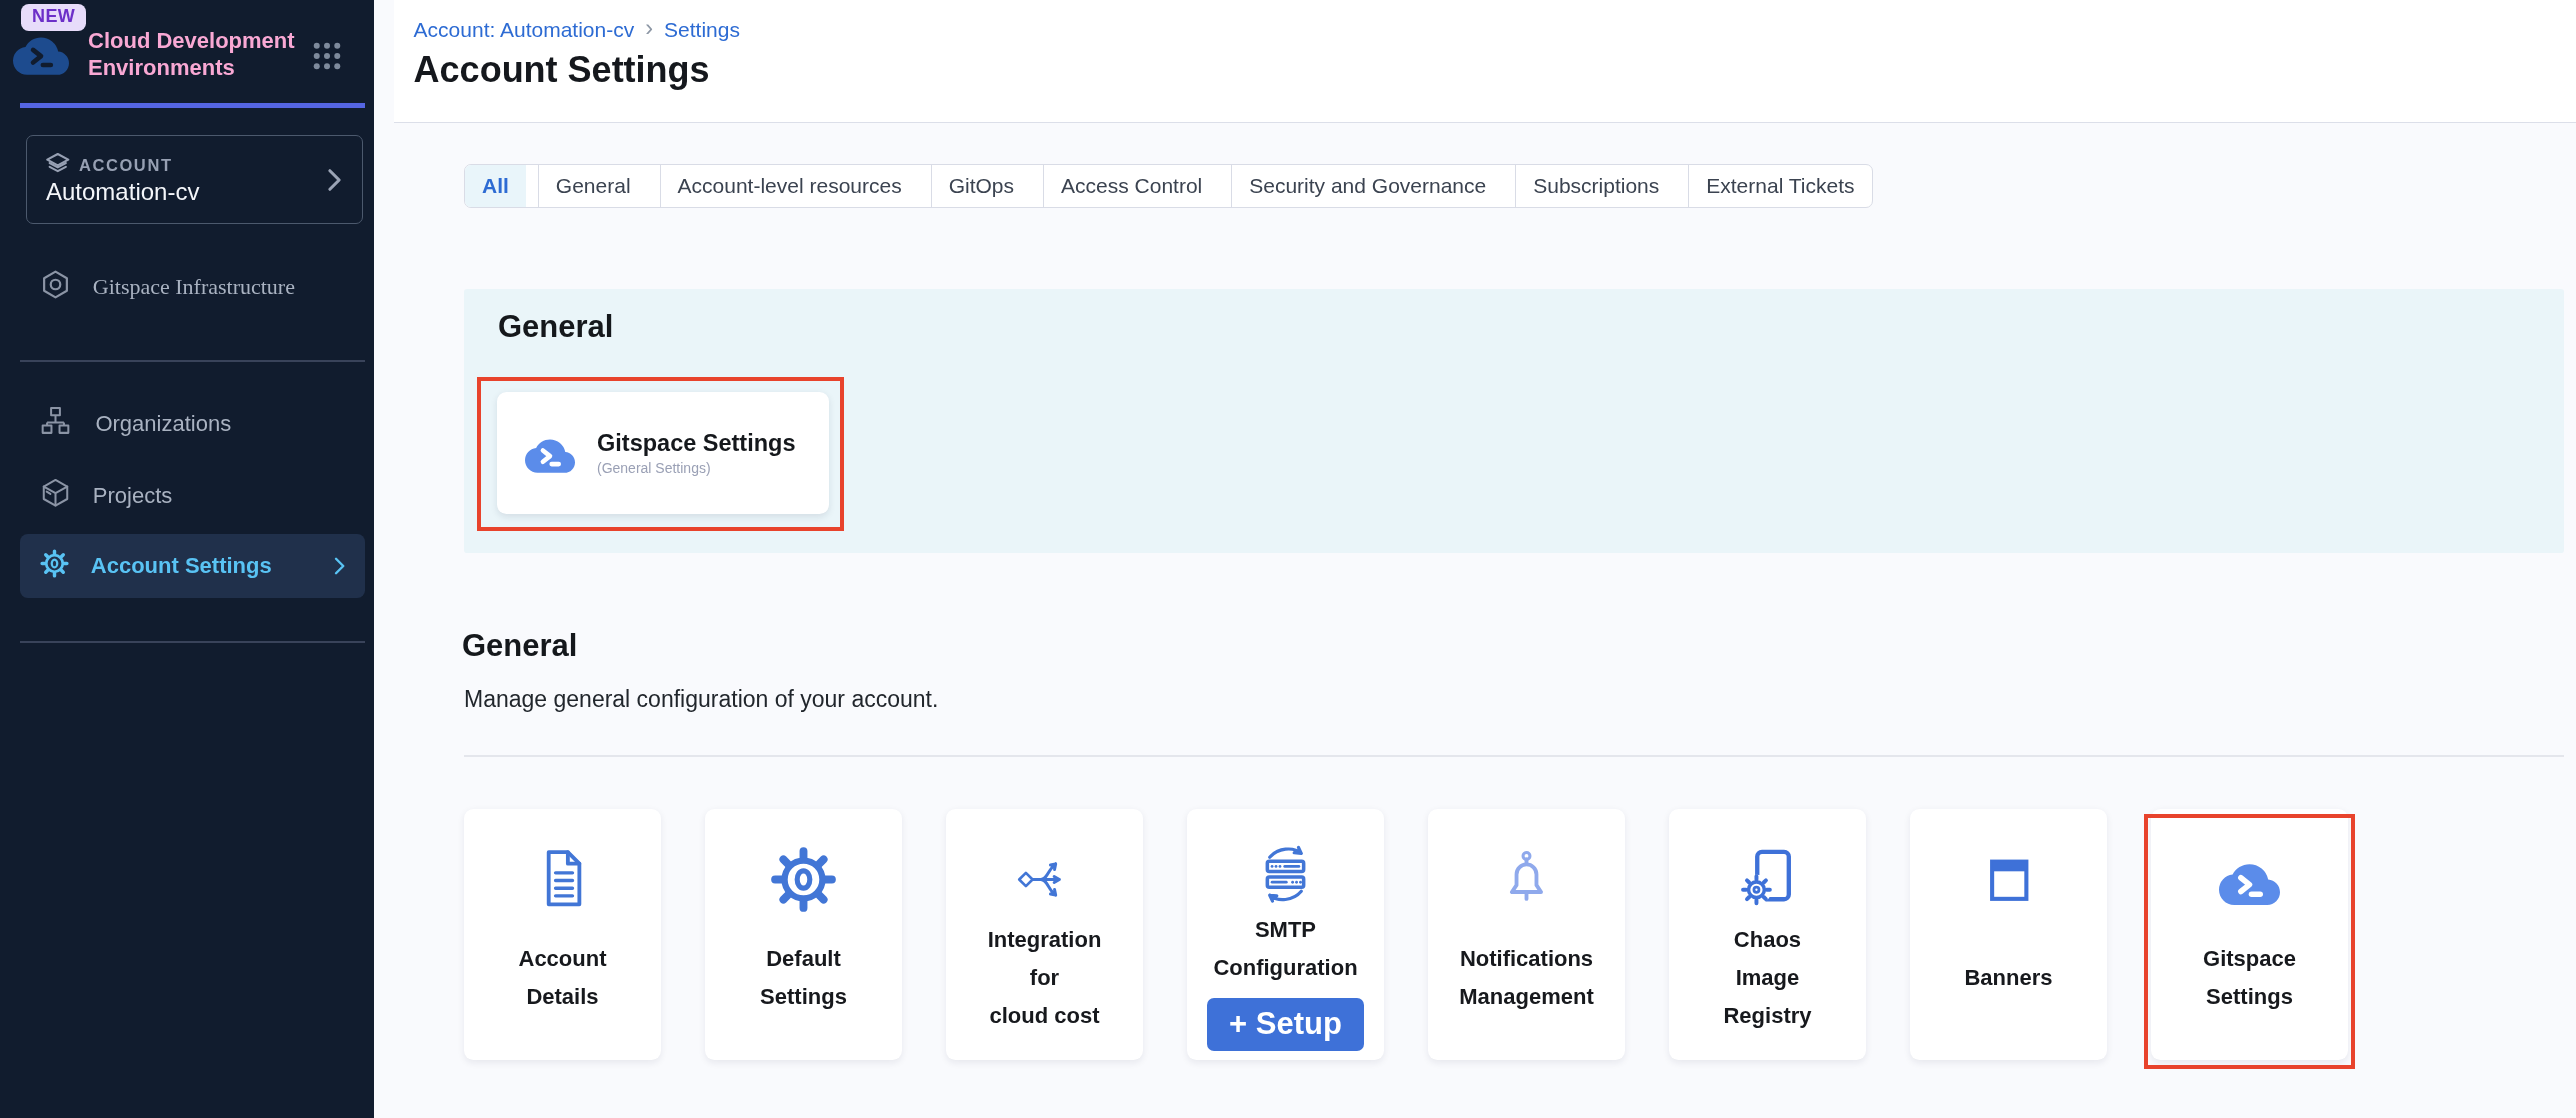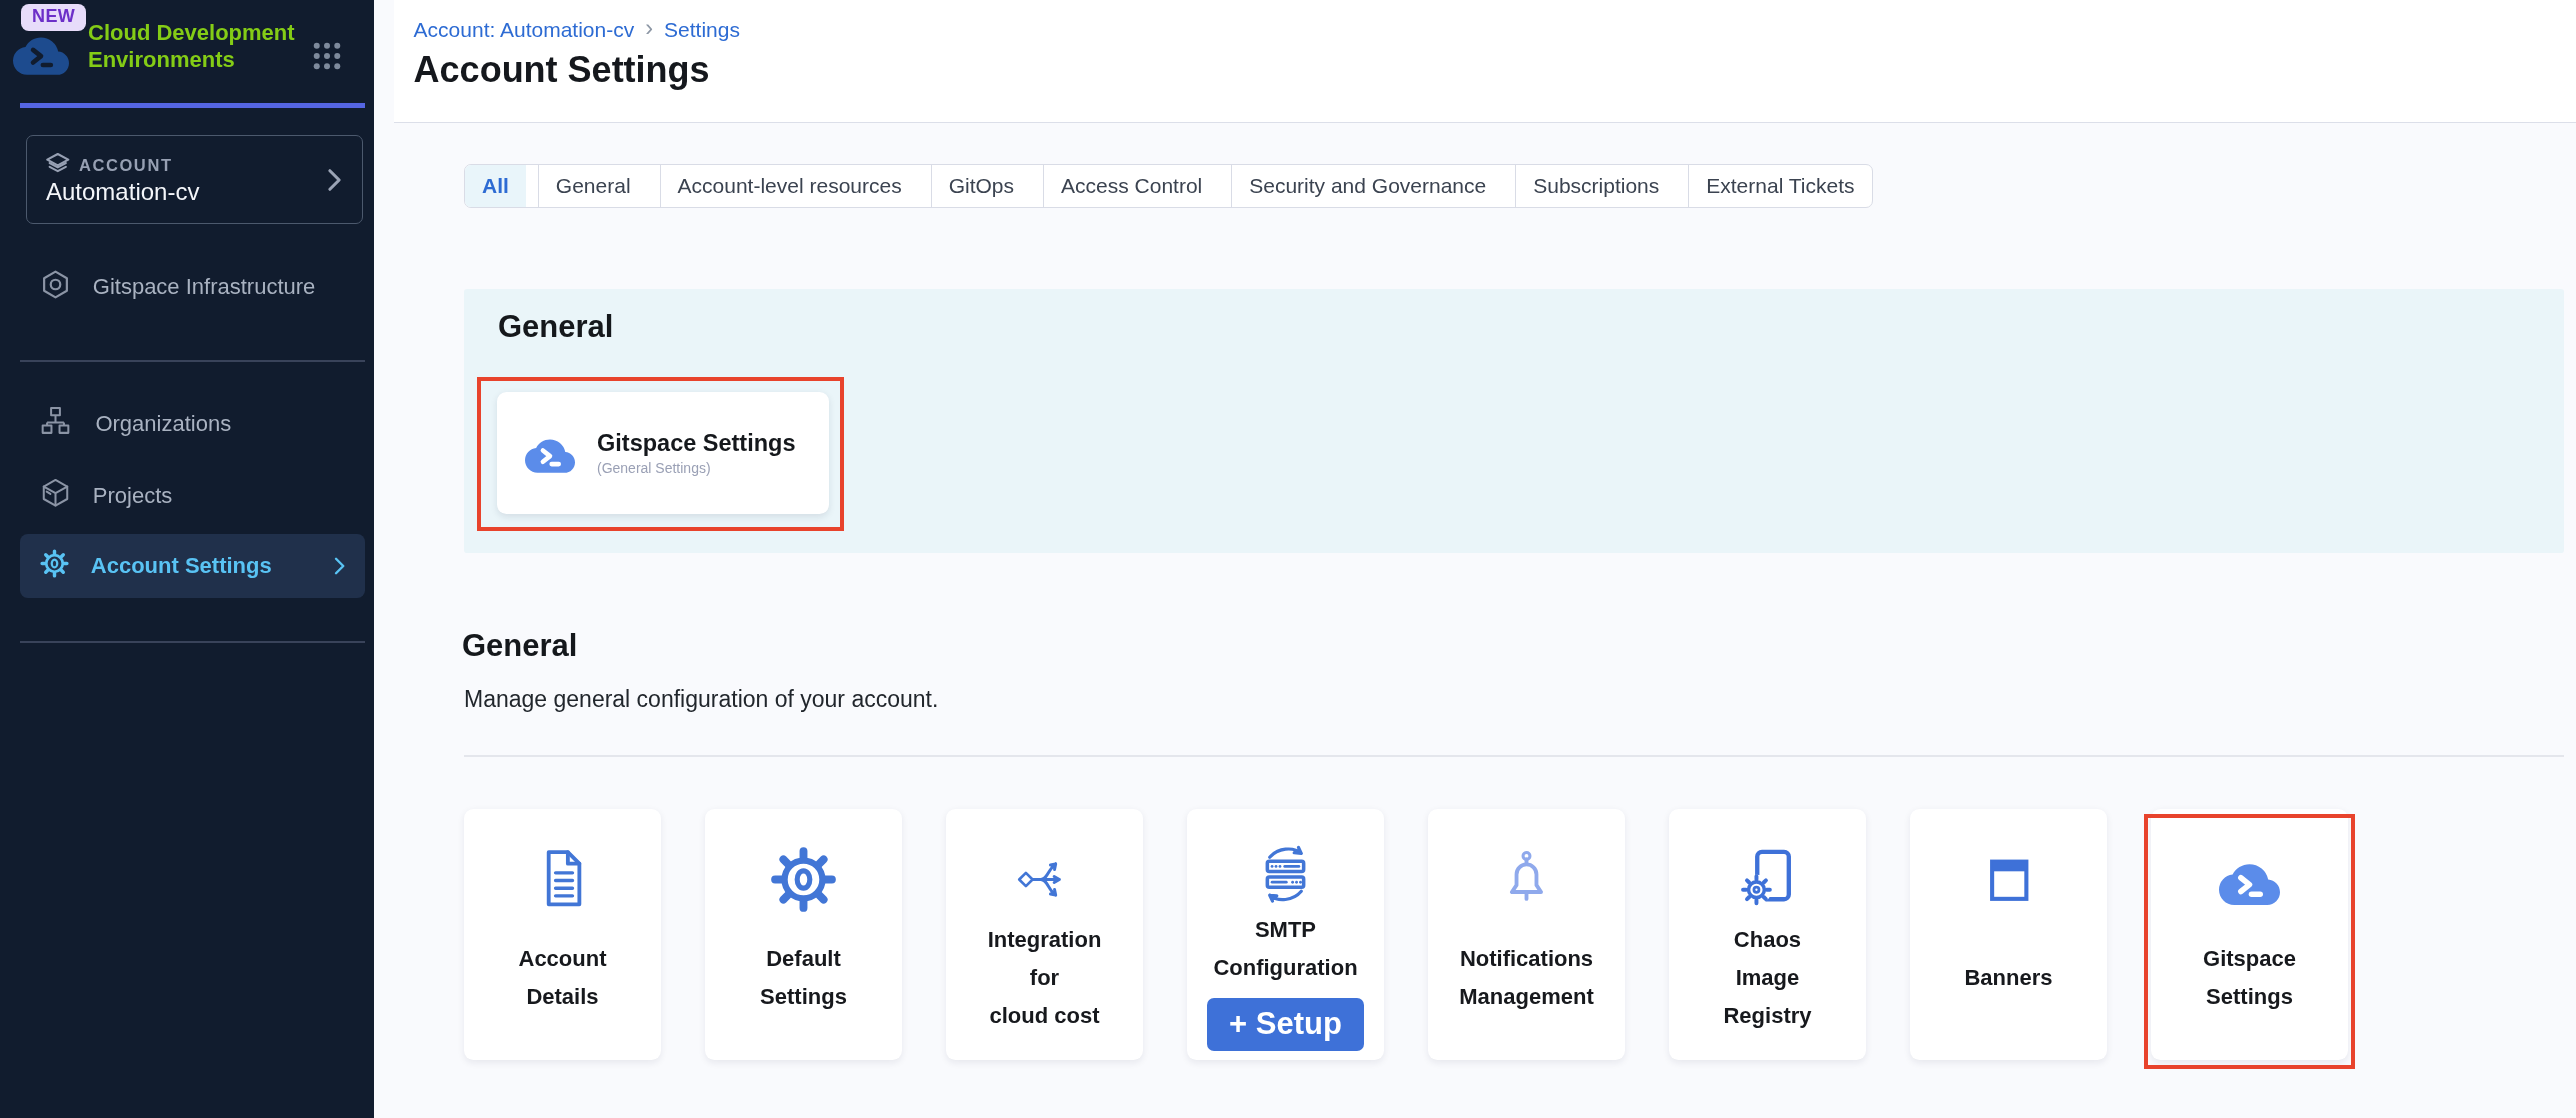--- a/index.html
+++ b/index.html
@@ -5,21 +5,21 @@
   * { margin:0; padding:0; box-sizing:border-box; }
   html,body { width:2576px; height:1119px; overflow:hidden; background:#f9fafd;
               font-family:"Liberation Sans", sans-serif; }
   .stage { position:absolute; left:0; top:0; width:2576px; height:1119px; }
 
   
   .sidebar { position:absolute; left:0; top:0; width:374px; height:1119px; background:#111c2e; }
   .new-badge { position:absolute; left:21px; top:3.9px; background:#e7dcfa; color:#6c2fc8;
                font-size:18px; font-weight:700; padding:2.4px 11px 3.9px; border-radius:7.8px; letter-spacing:0.4px; }
   .logo-cloud { position:absolute; left:12.5px; top:28px; }
-  .product-title { position:absolute; left:88px; top:20px; width:212px; color:#84cc16;
+  .product-title { position:absolute; left:88px; top:28px; width:212px; color:#f9a8d4;
                    font-size:22px; font-weight:700; line-height:1.22; }
   .grid-icon { position:absolute; left:312px; top:41px; }
   .logo-underline { position:absolute; left:20.4px; top:103px; width:345px; height:4.7px; background:#5565e2; }
 
   .account-box { position:absolute; left:26px; top:135px; width:337px; height:89px;
                  border:1.6px solid #4c596d; border-radius:7px; cursor:pointer; }
   .account-box-row { position:absolute; left:19px; top:17px; display:flex; align-items:center; gap:9.4px; }
   .account-label { color:#97a0b3; font-size:16.5px; font-weight:700; letter-spacing:1.6px; }
   .account-name { position:absolute; left:19px; top:42px; color:#f4f6fa; font-size:24px; }
   .account-chevron { position:absolute; right:19px; top:30px; color:#9aa3b5; }
@@ -121,21 +121,21 @@
         <span class="account-label">ACCOUNT</span>
       </div>
       <div class="account-name">Automation-cv</div>
       <span class="account-chevron">
         <svg width="17" height="28" viewBox="0 0 22 36" fill="none" stroke="#9aa3b5" stroke-width="4" stroke-linecap="round" stroke-linejoin="round">
           <polyline points="5,6 17,18 5,30"></polyline>
         </svg>
       </span>
     </div>
 
-    <div class="nav-item" style="top:255px;">
+    <div class="nav-item" style="top:255px;font-family:Liberation Serif, serif;">
       <span>
         <svg width="33" height="33" viewBox="0 0 90 90" fill="none" stroke="#8b94a5" stroke-width="6" stroke-linejoin="round">
           <polygon points="45,10 76,28 76,62 45,80 14,62 14,28"></polygon>
           <circle cx="45" cy="45" r="13"></circle>
         </svg>
       </span>
       <span>Gitspace Infrastructure</span>
     </div>
 
     <div class="nav-divider" style="top:360px;"></div>

